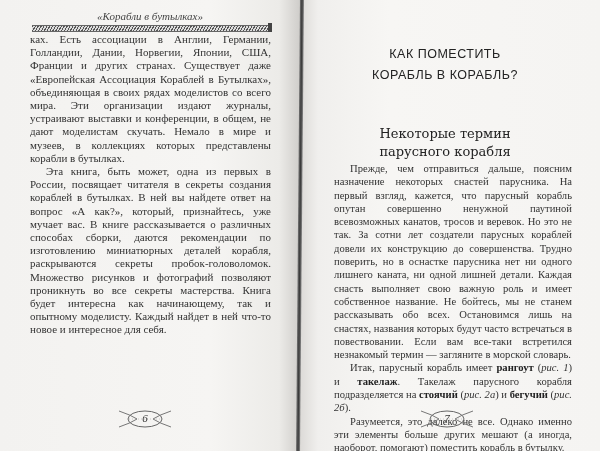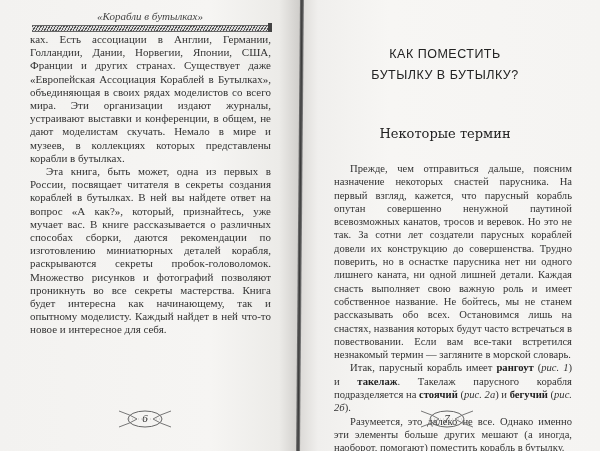--- a/index.html
+++ b/index.html
@@ -93,25 +93,26 @@
   </div>
 
   <div class="page page-right">
   </div>
 </div>
 
 <div class="spine"></div>
 
 <div class="chapter-title">
   <div>КАК ПОМЕСТИТЬ</div>
-  <div>БУТЫЛКУ В БУТЫЛКУ?</div>
+  <div>КОРАБЛЬ В КОРАБЛЬ?</div>
 </div>
 
 <div class="section-title">
   <div>Некоторые термин</div>
+  <div>парусного корабля</div>
 </div>
 
 <div class="text-right">
   <p class="indent">Прежде, чем отправиться дальше, поясним назначение некоторых снастей парусника. На первый взгляд, кажется, что парусный корабль опутан совершенно ненужной паутиной всевозможных канатов, тросов и веревок. Но это не так. За сотни лет создатели парусных кораблей довели их конструкцию до совершенства. Трудно поверить, но в оснастке парусника нет ни одного лишнего каната, ни одной лишней детали. Каждая снасть выполняет свою важную роль и имеет собственное название. Не бойтесь, мы не станем рассказывать обо всех. Остановимся лишь на снастях, названия которых будут часто встречаться в повествовании. Если вам все-таки встретился незнакомый термин — загляните в морской словарь.</p>
   <p class="indent"><span>Итак, парусный корабль имеет </span><span class="b">рангоут</span><span> (</span><span class="it">рис. 1</span><span>) и </span><span class="b">такелаж</span><span>. Такелаж парусного корабля подразделяется на </span><span class="b">стоячий</span><span> (</span><span class="it">рис. 2а</span><span>) и </span><span class="b">бегучий</span><span> (</span><span class="it">рис. 2б</span><span>).</span></p>
   <p class="indent">Разумеется, это далеко не все. Однако именно эти элементы больше других мешают (а иногда, наоборот, помогают) поместить корабль в бутылку.</p>
 </div>
 
 <div class="folio folio-right">
   <svg width="56" height="26" viewBox="0 0 56 26">

